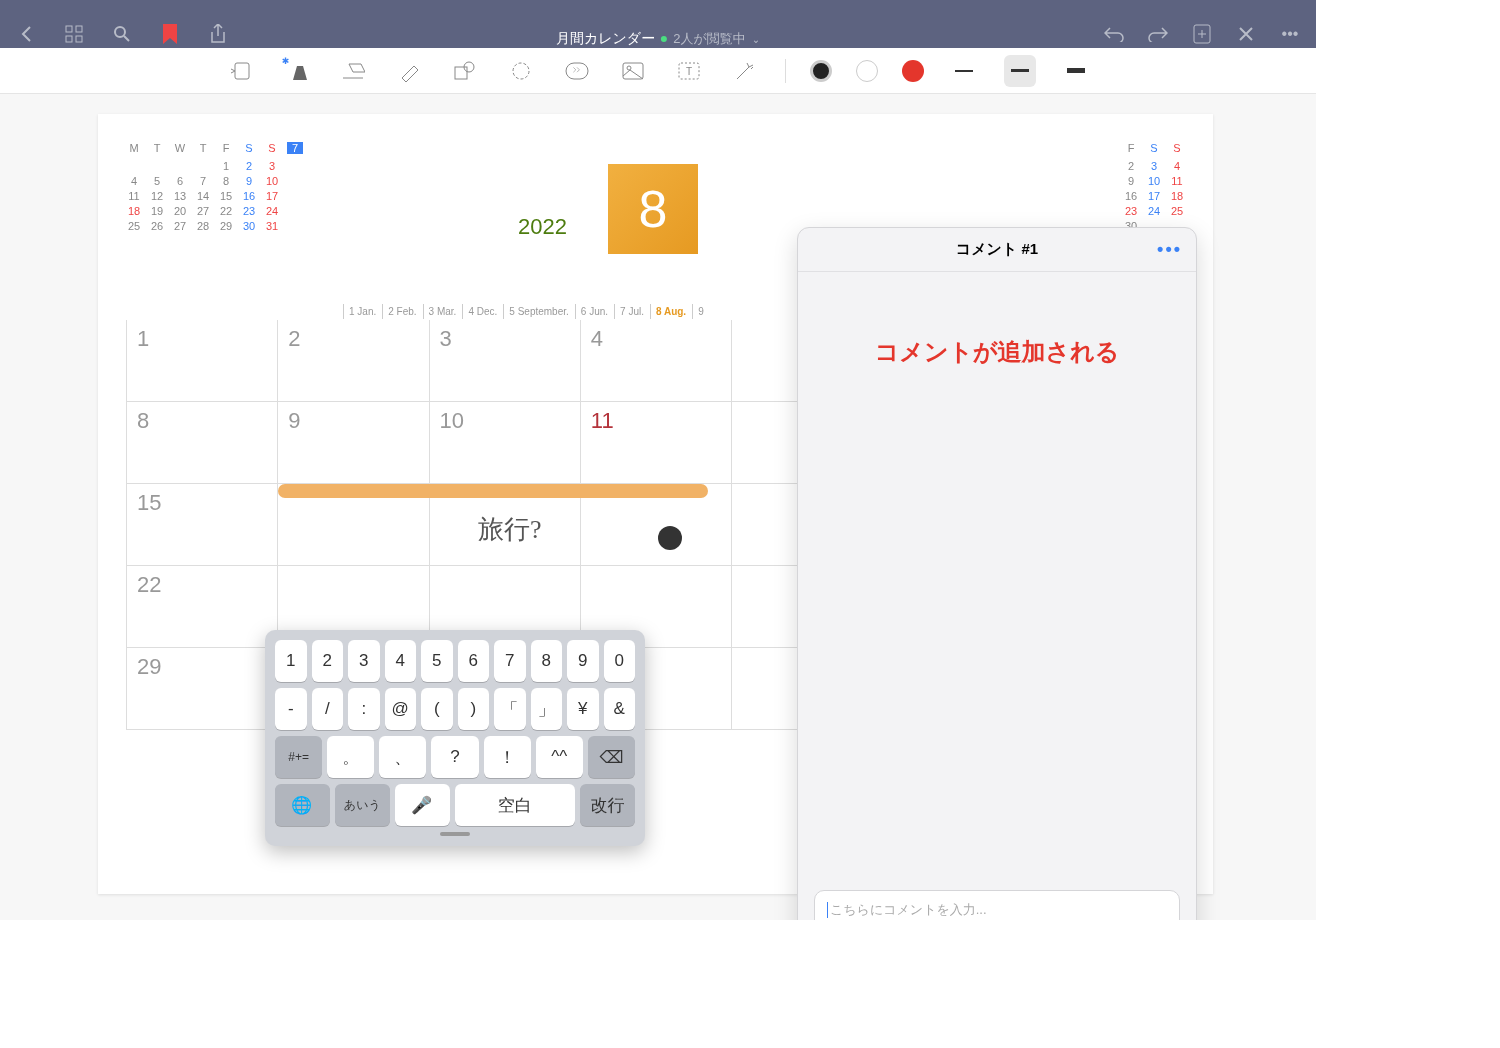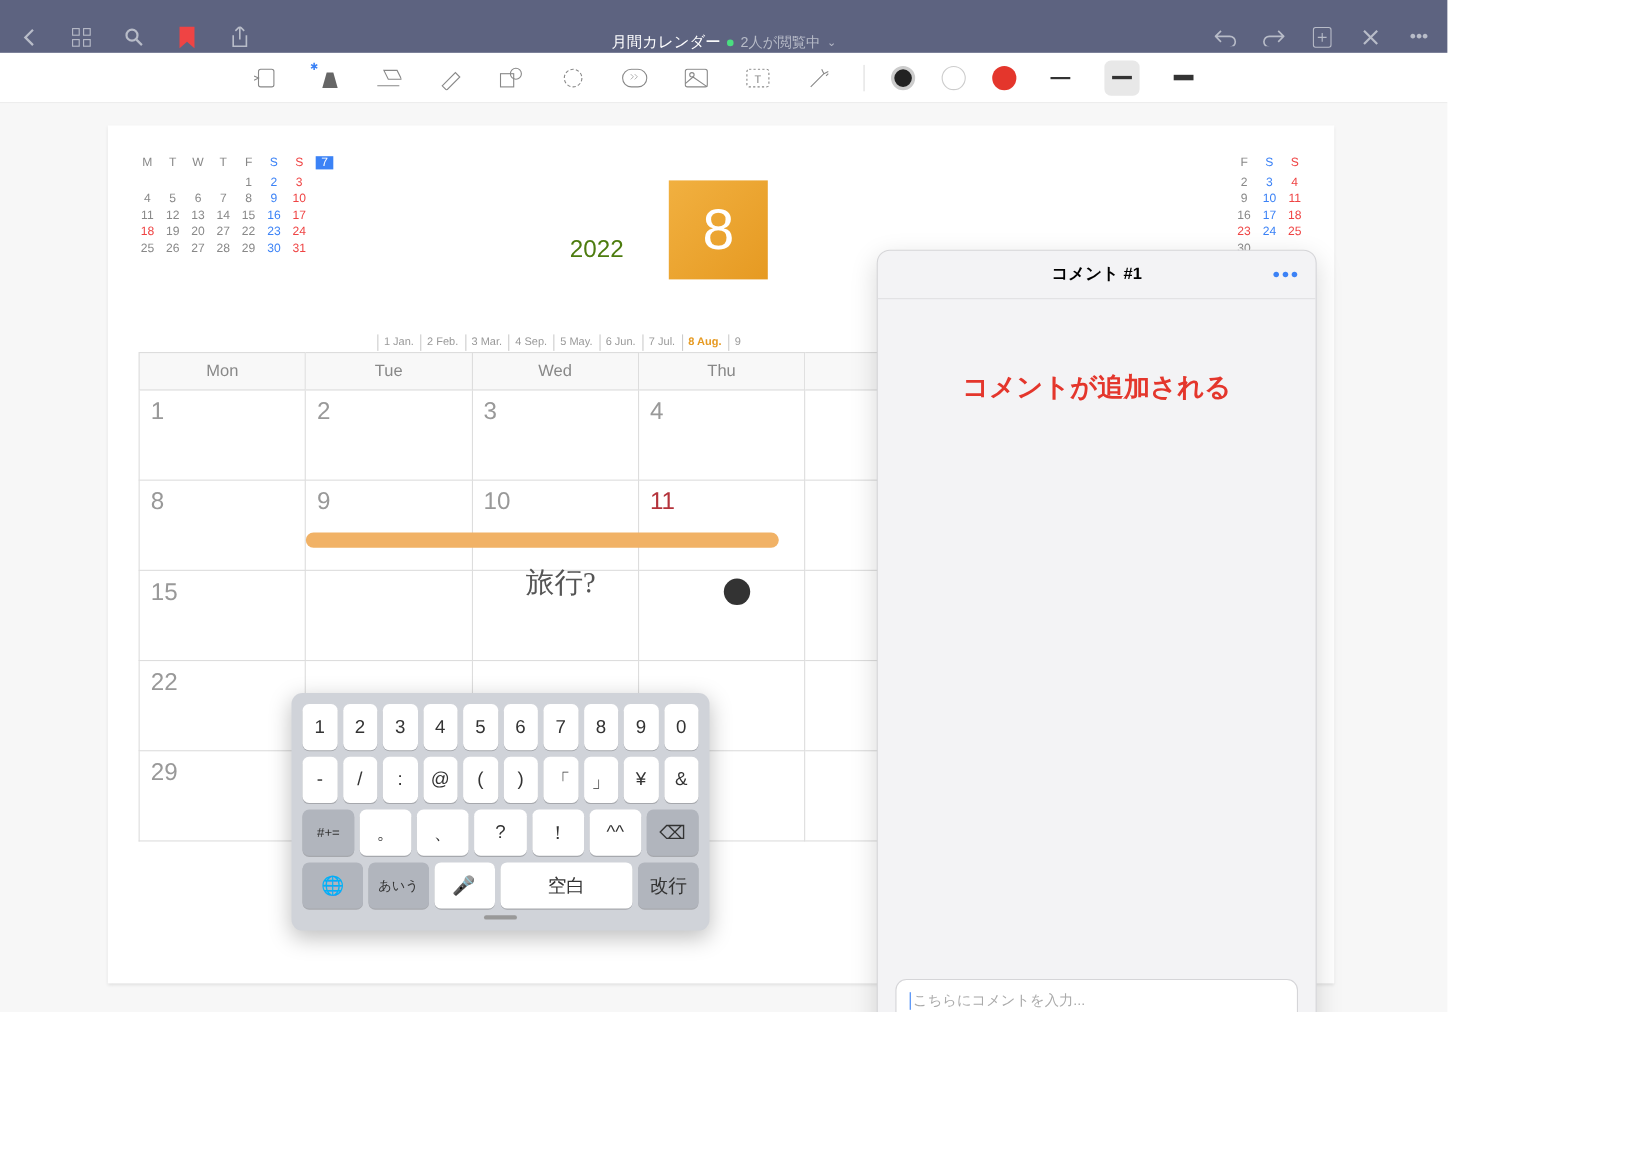--- a/index.html
+++ b/index.html
@@ -305,37 +305,28 @@
           <span></span>
           <span></span>
         </div>
     </div>
     <div class="header-year">2022</div>
     <div class="header-mon">8</div>
     <div class="months-row">
       <span>1 Jan.</span>
         <span>2 Feb.</span>
         <span>3 Mar.</span>
-        <span>4 Sep.</span>
-        <span>5 May.</span>
+        <span>4 Dec.</span>
+        <span>5 September.</span>
         <span>6 Jun.</span>
         <span>7 Jul.</span>
         <span class="mon-hl">8 Aug.</span>
         <span>9</span>
     </div>
     <div class="cal">
-      <div class="cal-head">
-        <div>Mon</div>
-        <div>Tue</div>
-        <div>Wed</div>
-        <div>Thu</div>
-        <div></div>
-        <div></div>
-        <div class="sun">n</div>
-      </div>
       <div class="cal-body" id="calbody">
           <div class="cal-row">
             <div class="cal-cell">1</div>
             <div class="cal-cell">2</div>
             <div class="cal-cell">3</div>
             <div class="cal-cell">4</div>
             <div class="cal-cell"></div>
             <div class="cal-cell"></div>
             <div class="cal-cell"></div>
           </div>

